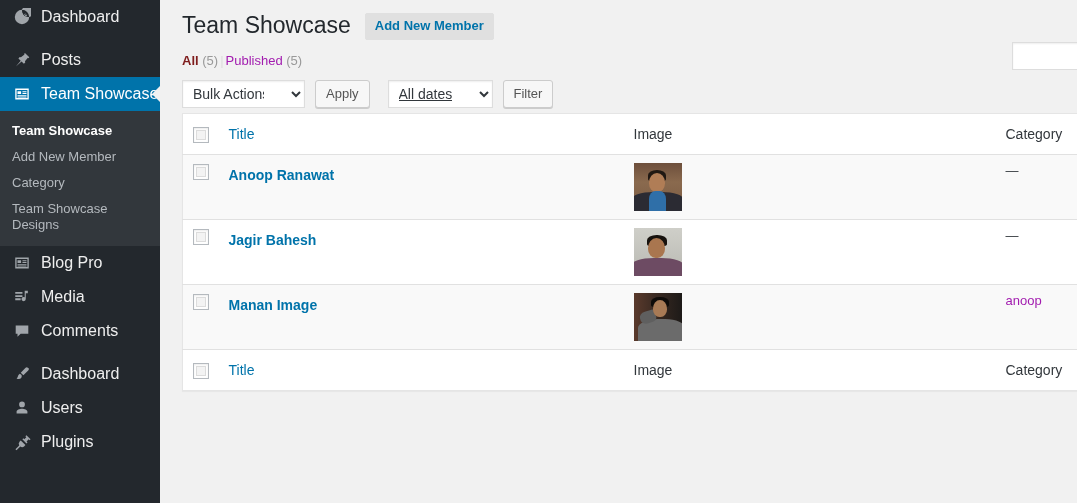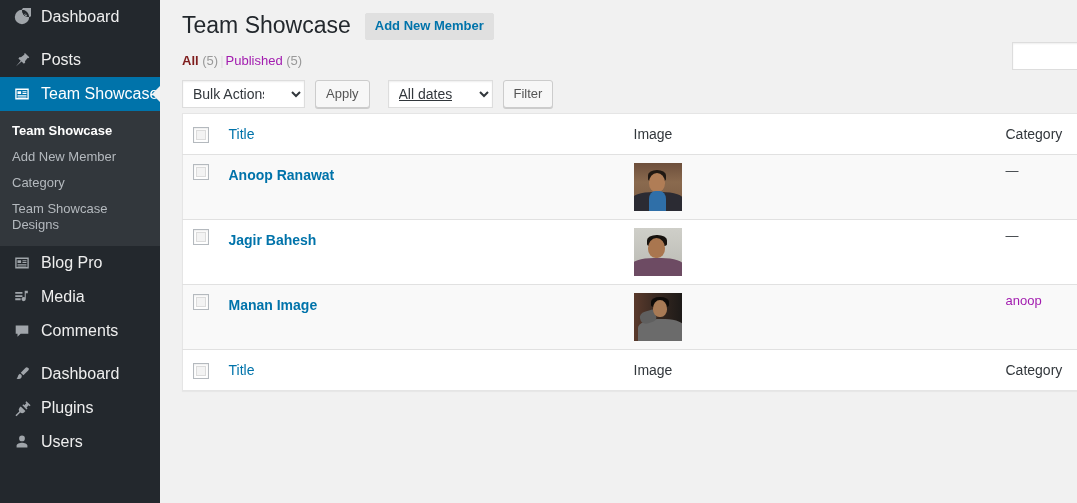--- a/index.html
+++ b/index.html
@@ -405,33 +405,33 @@
         <svg width="18" height="18" viewBox="0 0 20 20" fill="currentColor">
             <path d="M16.5 3.1a1.8 1.8 0 00-2.5 0L8.6 8.5l2.9 2.9 5.4-5.4a1.8 1.8 0 00-.4-2.9zM7.6 9.6l-1 1a3.6 3.6 0 00-1.2 2.3c-.1.9-.6 1.6-1.4 2 1.8 1.1 4 .8 5.1-.5a3.4 3.4 0 00.4-3.2z"></path>
           </svg>
       </span>
       <span class="mlabel">Dashboard</span>
     </div>
 
     <div class="menu-top">
       <span class="mico">
         <svg width="18" height="18" viewBox="0 0 20 20" fill="currentColor">
+            <path d="M10 9.3a3.2 3.2 0 10-3.2-3.2A3.2 3.2 0 0010 9.3zm0 1.6c-2.7 0-6 1.4-6 3.1v2h12v-2c0-1.7-3.3-3.1-6-3.1z"></path>
+          </svg>
+      </span>
+      <span class="mlabel">Users</span>
+    </div>
+
+    <div class="menu-top">
+      <span class="mico">
+        <svg width="18" height="18" viewBox="0 0 20 20" fill="currentColor">
             <path d="M14.9 2.5l-1.1 1.1 1 1-2.3 2.3-1-1-1.1 1.1 4.6 4.6 1.1-1.1-1-1L17.4 7l1 1 1.1-1.1zM8.6 8.2l-1.2 1.2a3.8 3.8 0 00-.5 4.5l-4.2 4.2 1.2 1.2 4.2-4.2a3.8 3.8 0 004.5-.5l1.2-1.2z"></path>
           </svg>
       </span>
       <span class="mlabel">Plugins</span>
-    </div>
-
-    <div class="menu-top">
-      <span class="mico">
-        <svg width="18" height="18" viewBox="0 0 20 20" fill="currentColor">
-            <path d="M10 9.3a3.2 3.2 0 10-3.2-3.2A3.2 3.2 0 0010 9.3zm0 1.6c-2.7 0-6 1.4-6 3.1v2h12v-2c0-1.7-3.3-3.1-6-3.1z"></path>
-          </svg>
-      </span>
-      <span class="mlabel">Users</span>
     </div>
 
   </div>
 
   <div id="wpbody">
 
     <div class="page-title-row">
       <h1 class="page-title">Team Showcase</h1>
       <a class="page-title-action" href="#">Add New Member</a>
     </div>

